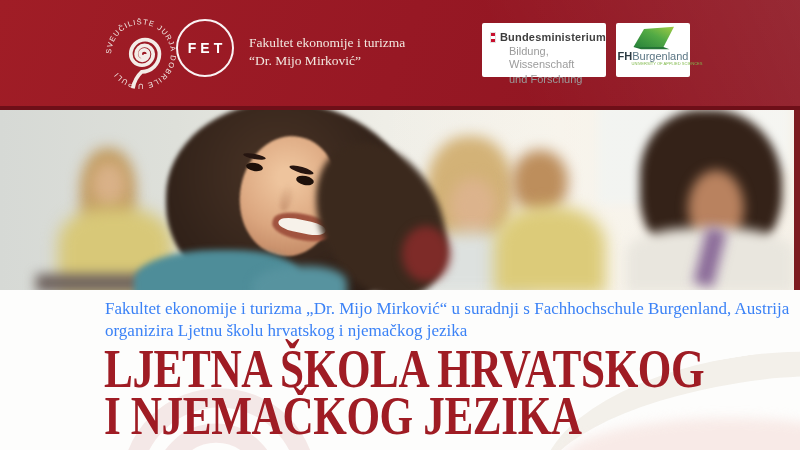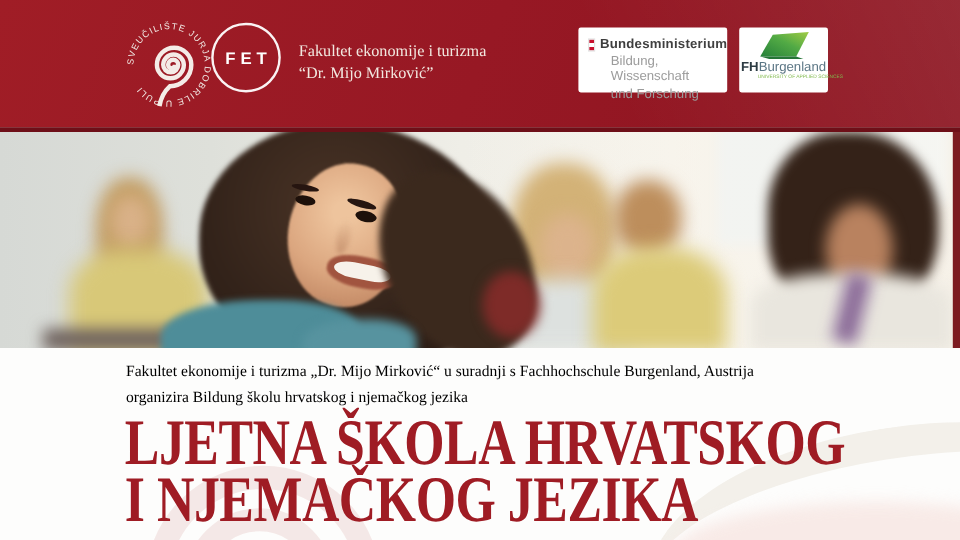--- a/index.html
+++ b/index.html
@@ -84,21 +84,21 @@
   .mw-red{left:402px;top:116px;width:48px;height:56px;background:#7e2b28;border-radius:50%;filter:blur(5px);}
   .ph-edge{left:794px;top:0;width:6px;height:180px;background:#7c1b20;}
 
   
   .bottom{position:absolute;left:0;top:290px;width:800px;height:160px;background:#fdfdfc;overflow:hidden;}
   .wm-spiral{position:absolute;left:-46px;top:-32px;opacity:.55;}
   .wm-sw1{position:absolute;left:540px;top:66px;width:420px;height:170px;border-radius:50%;
           border-top:26px solid #f2efe9;transform:rotate(-9deg);opacity:.9;}
   .wm-sw2{position:absolute;left:560px;top:128px;width:340px;height:90px;background:#f7e6e2;
           border-radius:50%;filter:blur(6px);opacity:.8;}
-  .intro{position:absolute;left:105px;top:8px;font-size:13px;line-height:22px;color:#000000;}
+  .intro{position:absolute;left:105px;top:8px;font-size:17px;line-height:22px;color:#3b82f6;}
   .title{position:absolute;left:104px;top:56px;margin:0;color:#9f1c24;font-weight:bold;
          font-size:54px;line-height:47px;letter-spacing:-.5px;transform:scaleX(.8);transform-origin:left top;
          white-space:nowrap;}
 </style>
 </head>
 <body>
 
 <div class="poster">
 
   <header class="topbar">
@@ -193,21 +193,21 @@
 
   <div class="bottom">
     <svg class="wm-spiral" width="480" height="300" viewBox="0 0 80 50">
       <path fill="none" stroke="#eed8d6" stroke-width="3.2" d="M44.9 38 a2.9 2.9 0 0 1 -5.8 0 a4.3 4.3 0 0 1 8.6 0 a6.4 6.4 0 0 1 -12.8 0 a8.8 8.8 0 0 1 17.6 0 a11.5 11.5 0 0 1 -23 0 a14.7 14.7 0 0 1 29.4 0 a18.2 18.2 0 0 1 -18.2 18.2 c-5 4.5 -8 11 -9 17"></path>
     </svg>
     <div class="wm-sw1"></div>
     <div class="wm-sw2"></div>
 
     <div class="intro">
       <div>Fakultet ekonomije i turizma „Dr. Mijo Mirković“ u suradnji s Fachhochschule Burgenland, Austrija</div>
-      <div>organizira Bildung školu hrvatskog i njemačkog jezika</div>
+      <div>organizira Ljetnu školu hrvatskog i njemačkog jezika</div>
     </div>
 
     <h1 class="title">
       <div>LJETNA ŠKOLA HRVATSKOG</div>
       <div>I NJEMAČKOG JEZIKA</div>
     </h1>
   </div>
 
 </div>
 

